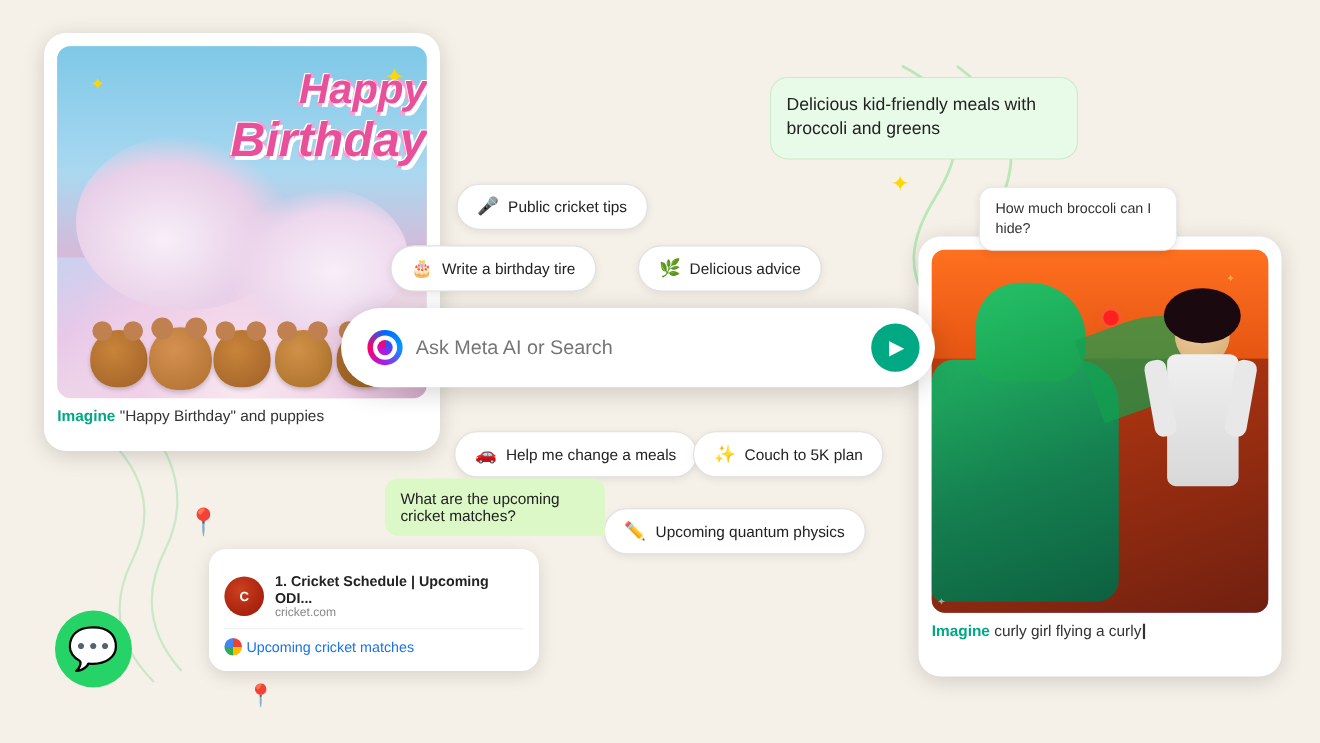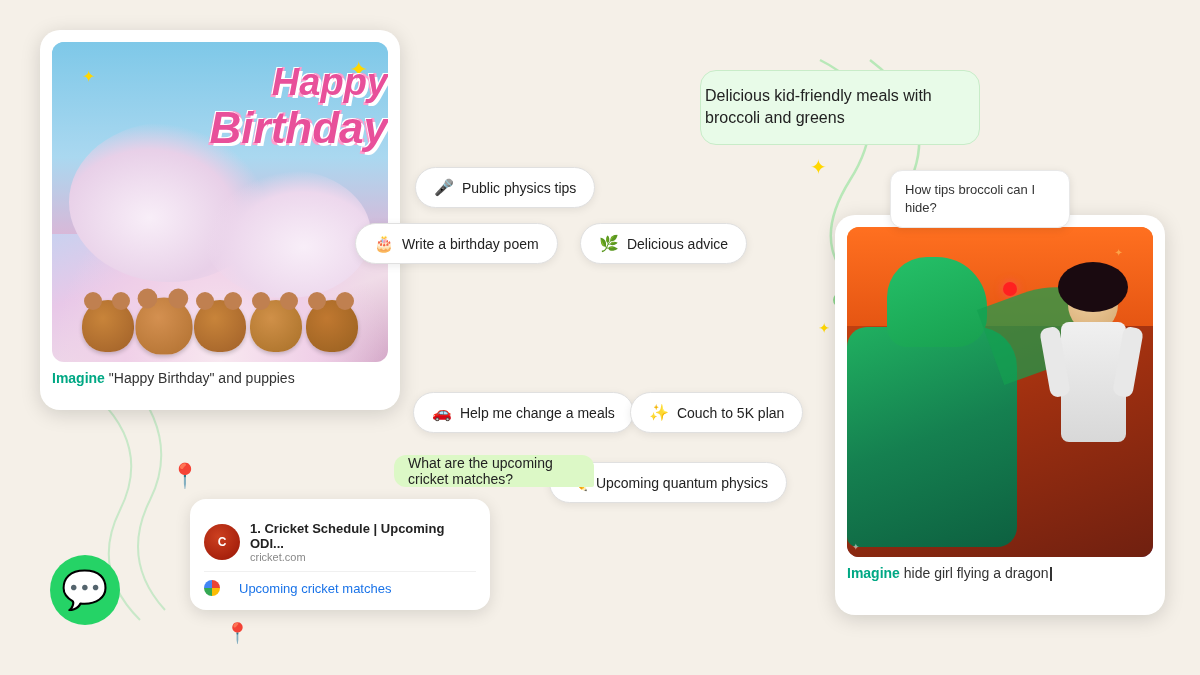--- a/index.html
+++ b/index.html
@@ -244,21 +244,21 @@
     .pill-emoji {
       font-size: 16px;
     }
 
     
     .chat-bubble {
       position: absolute;
       background: #e8fbe8;
       border: 1px solid #c8ecc8;
       border-radius: 16px;
-      padding: 14px 4px;
+      padding: 14px 14px;
       font-size: 16px;
       color: #222;
       z-index: 15;
       line-height: 1.4;
     }
     .chat-bubble-small {
       position: absolute;
       background: white;
       border: 1px solid #e8e8e8;
       border-radius: 12px;
@@ -315,21 +315,21 @@
       font-weight: 600;
       color: #222;
     }
     .cricket-result-url {
       font-size: 11px;
       color: #888;
     }
     .cricket-google-link {
       display: flex;
       align-items: center;
-      gap: 19px;
+      gap: 4px;
       margin-top: 8px;
       font-size: 13px;
       color: #1a73e8;
       font-weight: 500;
       cursor: pointer;
     }
     .google-g {
       width: 16px;
       height: 16px;
       border-radius: 50%;
@@ -337,26 +337,25 @@
       flex-shrink: 0;
     }
 
     
     .cricket-question {
       position: absolute;
       bottom: 188px;
       left: 350px;
       background: #dcf8c6;
       border-radius: 12px 12px 2px 12px;
-      padding: 0 14px;
+      padding: 10px 14px;
       font-size: 14px;
       color: #222;
       z-index: 25;
       max-width: 200px;
-      margin-left: 44px;
     }
 
     
     .location-pin {
       position: absolute;
       bottom: 185px;
       left: 170px;
       z-index: 5;
       color: #888;
       font-size: 24px;
@@ -480,33 +479,42 @@
         <div style="width:65px;height:120px;background:linear-gradient(180deg,#f0f0f0,#d8d8d8);border-radius:8px;position:absolute;top:45px;left:8px;"></div>
 
         <div style="width:20px;height:70px;background:#e8e8e8;border-radius:8px;position:absolute;top:50px;left:-8px;transform:rotate(-10deg);"></div>
         <div style="width:20px;height:70px;background:#e8e8e8;border-radius:8px;position:absolute;top:50px;right:-5px;transform:rotate(10deg);"></div>
       </div>
 
       <div style="position:absolute;top:20px;right:30px;color:rgba(255,200,100,0.6);font-size:10px;">✦</div>
       <div style="position:absolute;bottom:5px;left:5px;color:white;font-size:9px;opacity:0.5;">✦</div>
     </div>
     <div class="dragon-caption">
-      <span class="imagine-word">Imagine</span><span> hide girl flying a dragon</span><span class="cursor"></span>
-    </div>
-  </div>
-
+      <span class="imagine-word">Imagine</span><span> curly girl flying a curly</span><span class="cursor"></span>
+    </div>
+  </div>
+
+  <div class="search-bar">
+    <div class="meta-ai-icon">
+      <div class="meta-ai-icon-inner"></div>
+    </div>
+    <input class="search-input" type="text" readonly="" placeholder="Ask Meta AI or Search" style="">
+    <button class="search-send-btn">
+      <span class="send-arrow">▶</span>
+    </button>
+  </div>
 
   <div class="pill" style="top:167px;left:415px;">
     <span class="pill-emoji">🎤</span>
-    <span>Public physics tips</span>
+    <span>Public cricket tips</span>
   </div>
 
   <div class="pill" style="top:223px;left:355px;">
     <span class="pill-emoji">🎂</span>
-    <span>Write a birthday poem</span>
+    <span>Write a birthday tire</span>
   </div>
 
   <div class="pill" style="top:223px;left:580px;">
     <span class="pill-emoji">🌿</span>
     <span>Delicious advice</span>
   </div>
 
   <div class="pill" style="top:392px;left:413px;">
     <span class="pill-emoji">🚗</span>
     <span>Help me change a meals</span>
@@ -521,21 +529,21 @@
     <span class="pill-emoji">✏️</span>
     <span>Upcoming quantum physics</span>
   </div>
 
   <div class="chat-bubble" style="top:70px;right:220px;max-width:280px;">
     <span>Delicious kid-friendly meals
 with broccoli and greens</span>
   </div>
 
   <div class="chat-bubble-small" style="top:170px;right:130px;max-width:180px;">
-    <span>How tips broccoli
+    <span>How much broccoli
 can I hide?</span>
   </div>
 
   <div class="cricket-question">
     <span>What are the upcoming
 cricket matches?</span>
   </div>
 
   <div class="cricket-card">
     <div class="cricket-result-item">

